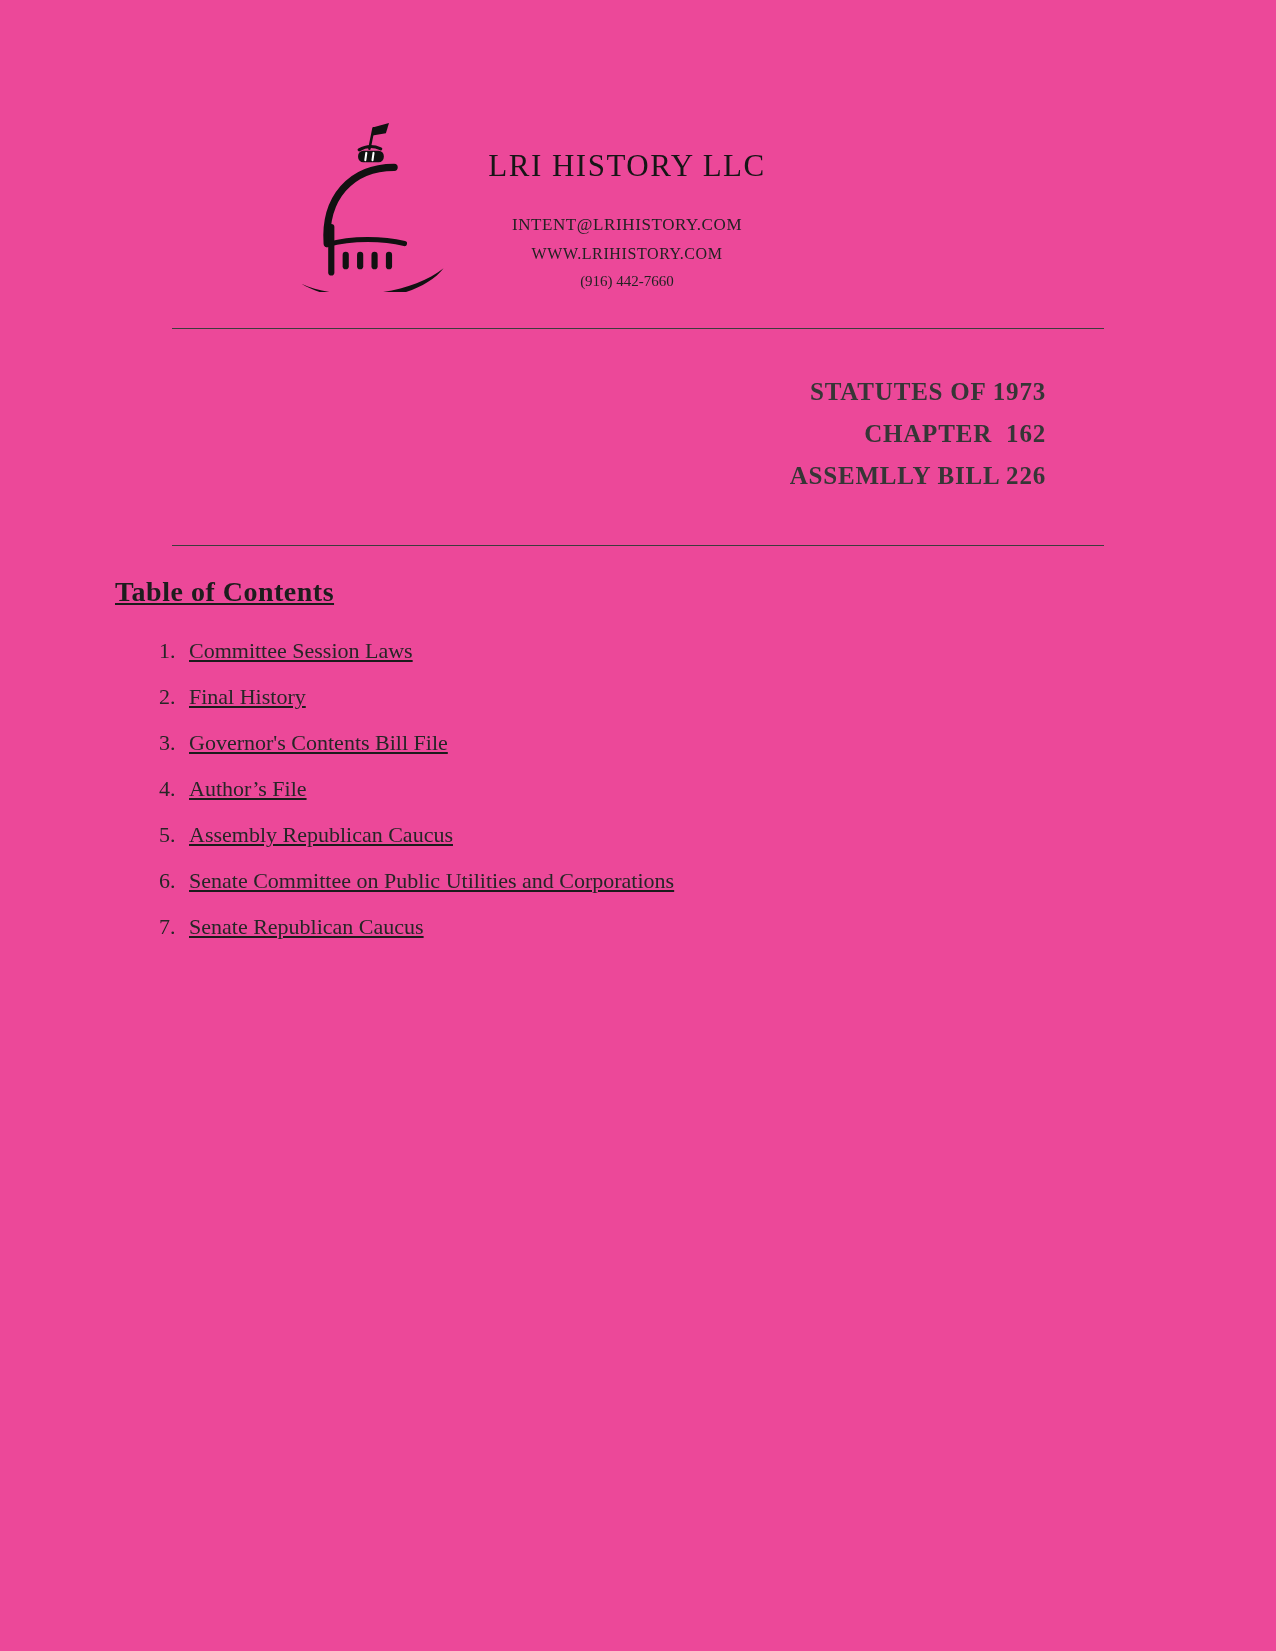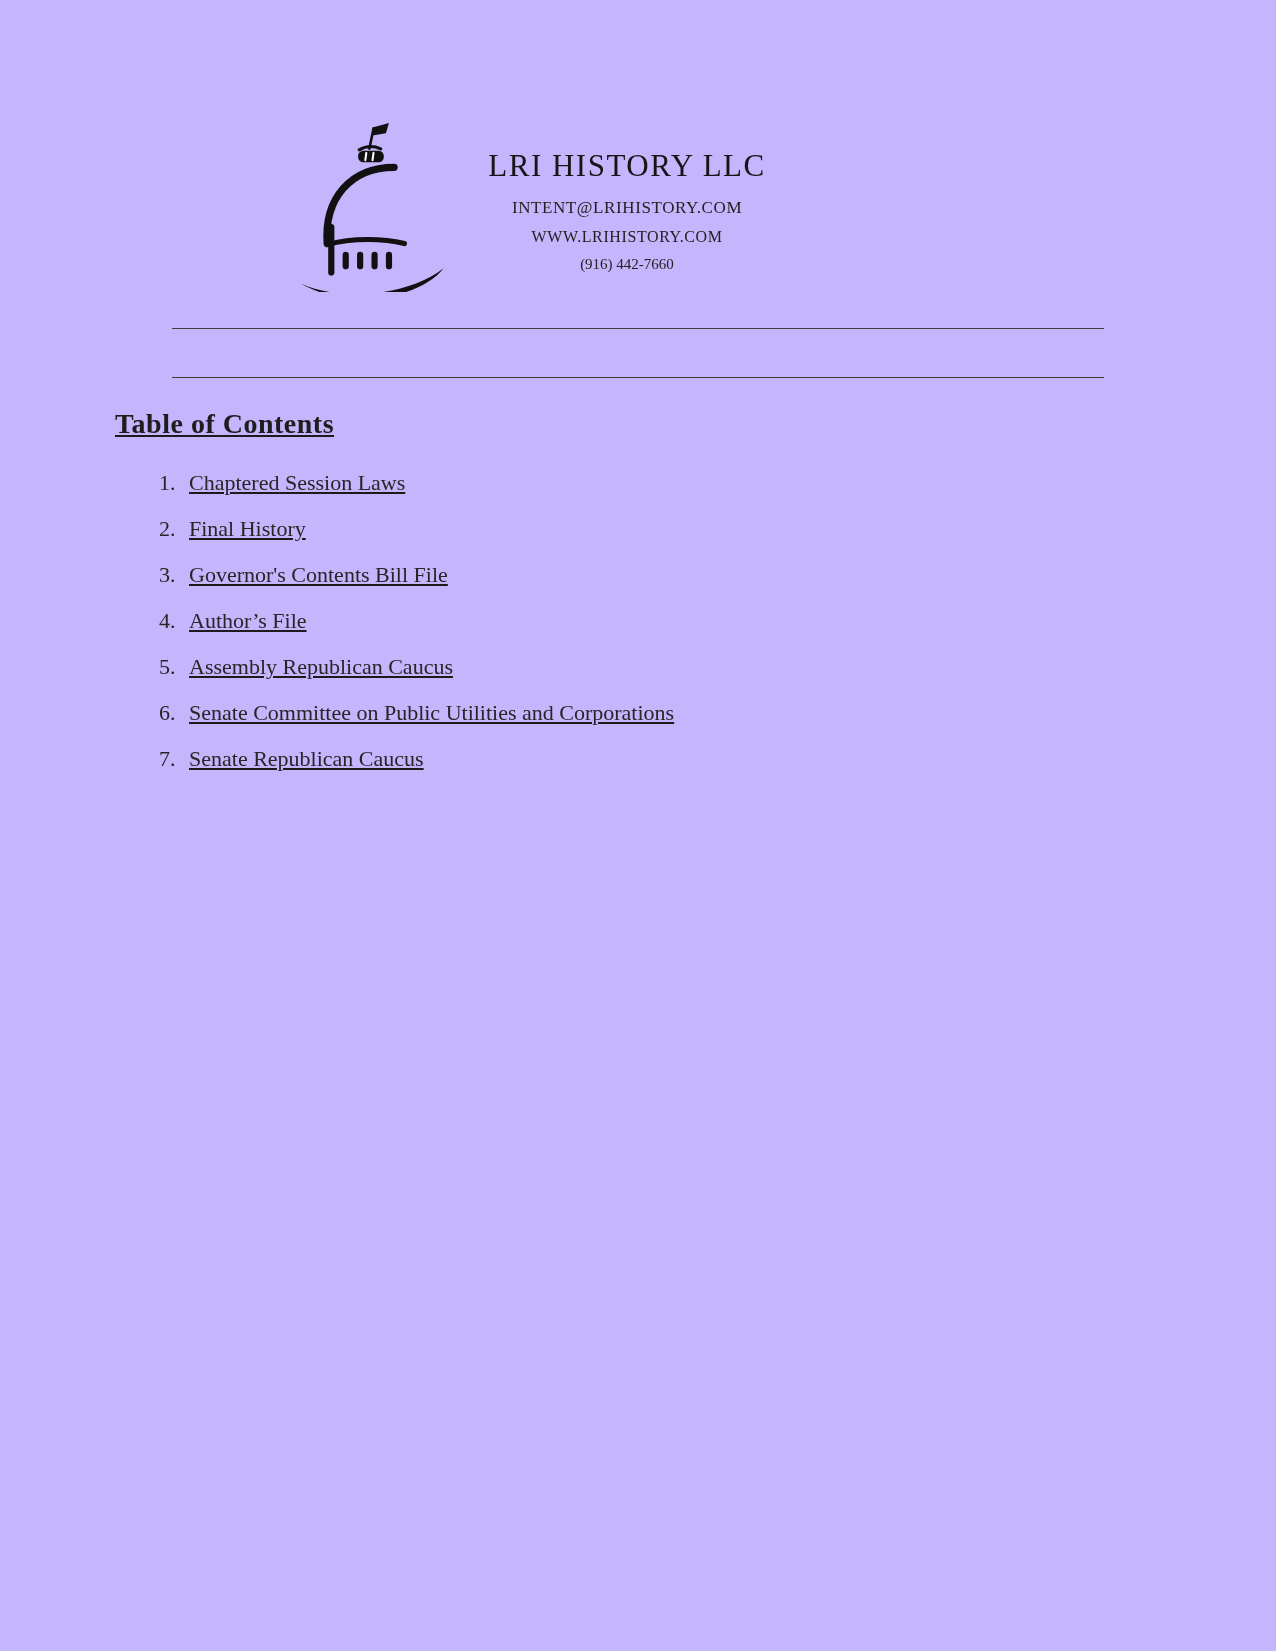--- a/index.html
+++ b/index.html
@@ -4,21 +4,21 @@
 <style>
   html, body {
     margin: 0;
     padding: 0;
     background: #ffffff;
   }
   .page {
     position: relative;
     width: 1276px;
     height: 1651px;
-    background: #c4b5fd;
+    background: #ec4899;
     font-family: "Liberation Serif", serif;
     color: #1b1b1b;
     overflow: hidden;
   }
 
   
   .header {
     display: flex;
     align-items: flex-start;
     padding-top: 122px;
@@ -36,21 +36,21 @@
     width: 310px;
     text-align: center;
   }
   .company {
     font-size: 31px;
     letter-spacing: 1.5px;
     color: #161616;
     white-space: nowrap;
   }
   .email {
-    margin-top: 14px;
+    margin-top: 31px;
     font-size: 17px;
     letter-spacing: 0.6px;
     color: #222222;
   }
   .website {
     margin-top: 10px;
     font-size: 16px;
     letter-spacing: 0.6px;
     color: #222222;
   }
@@ -144,27 +144,32 @@
     <div class="header-text">
       <div class="company">LRI HISTORY LLC</div>
       <div class="email">INTENT@LRIHISTORY.COM</div>
       <div class="website">WWW.LRIHISTORY.COM</div>
       <div class="phone">(916) 442-7660</div>
     </div>
   </div>
 
   <div class="rule rule-top"></div>
 
+  <div class="title-block">
+    <div class="title-line">STATUTES OF 1973</div>
+    <div class="title-line">CHAPTER  162</div>
+    <div class="title-line">ASSEMLLY BILL 226</div>
+  </div>
 
   <div class="rule rule-bottom"></div>
 
   <div class="toc">
     <div class="toc-heading">Table of Contents</div>
     <ol class="toc-list">
-      <li>Chaptered Session Laws</li>
+      <li>Committee Session Laws</li>
       <li>Final History</li>
       <li>Governor's Contents Bill File</li>
       <li>Author’s File</li>
       <li>Assembly Republican Caucus</li>
       <li>Senate Committee on Public Utilities and Corporations</li>
       <li>Senate Republican Caucus</li>
     </ol>
   </div>
 
 </div>

